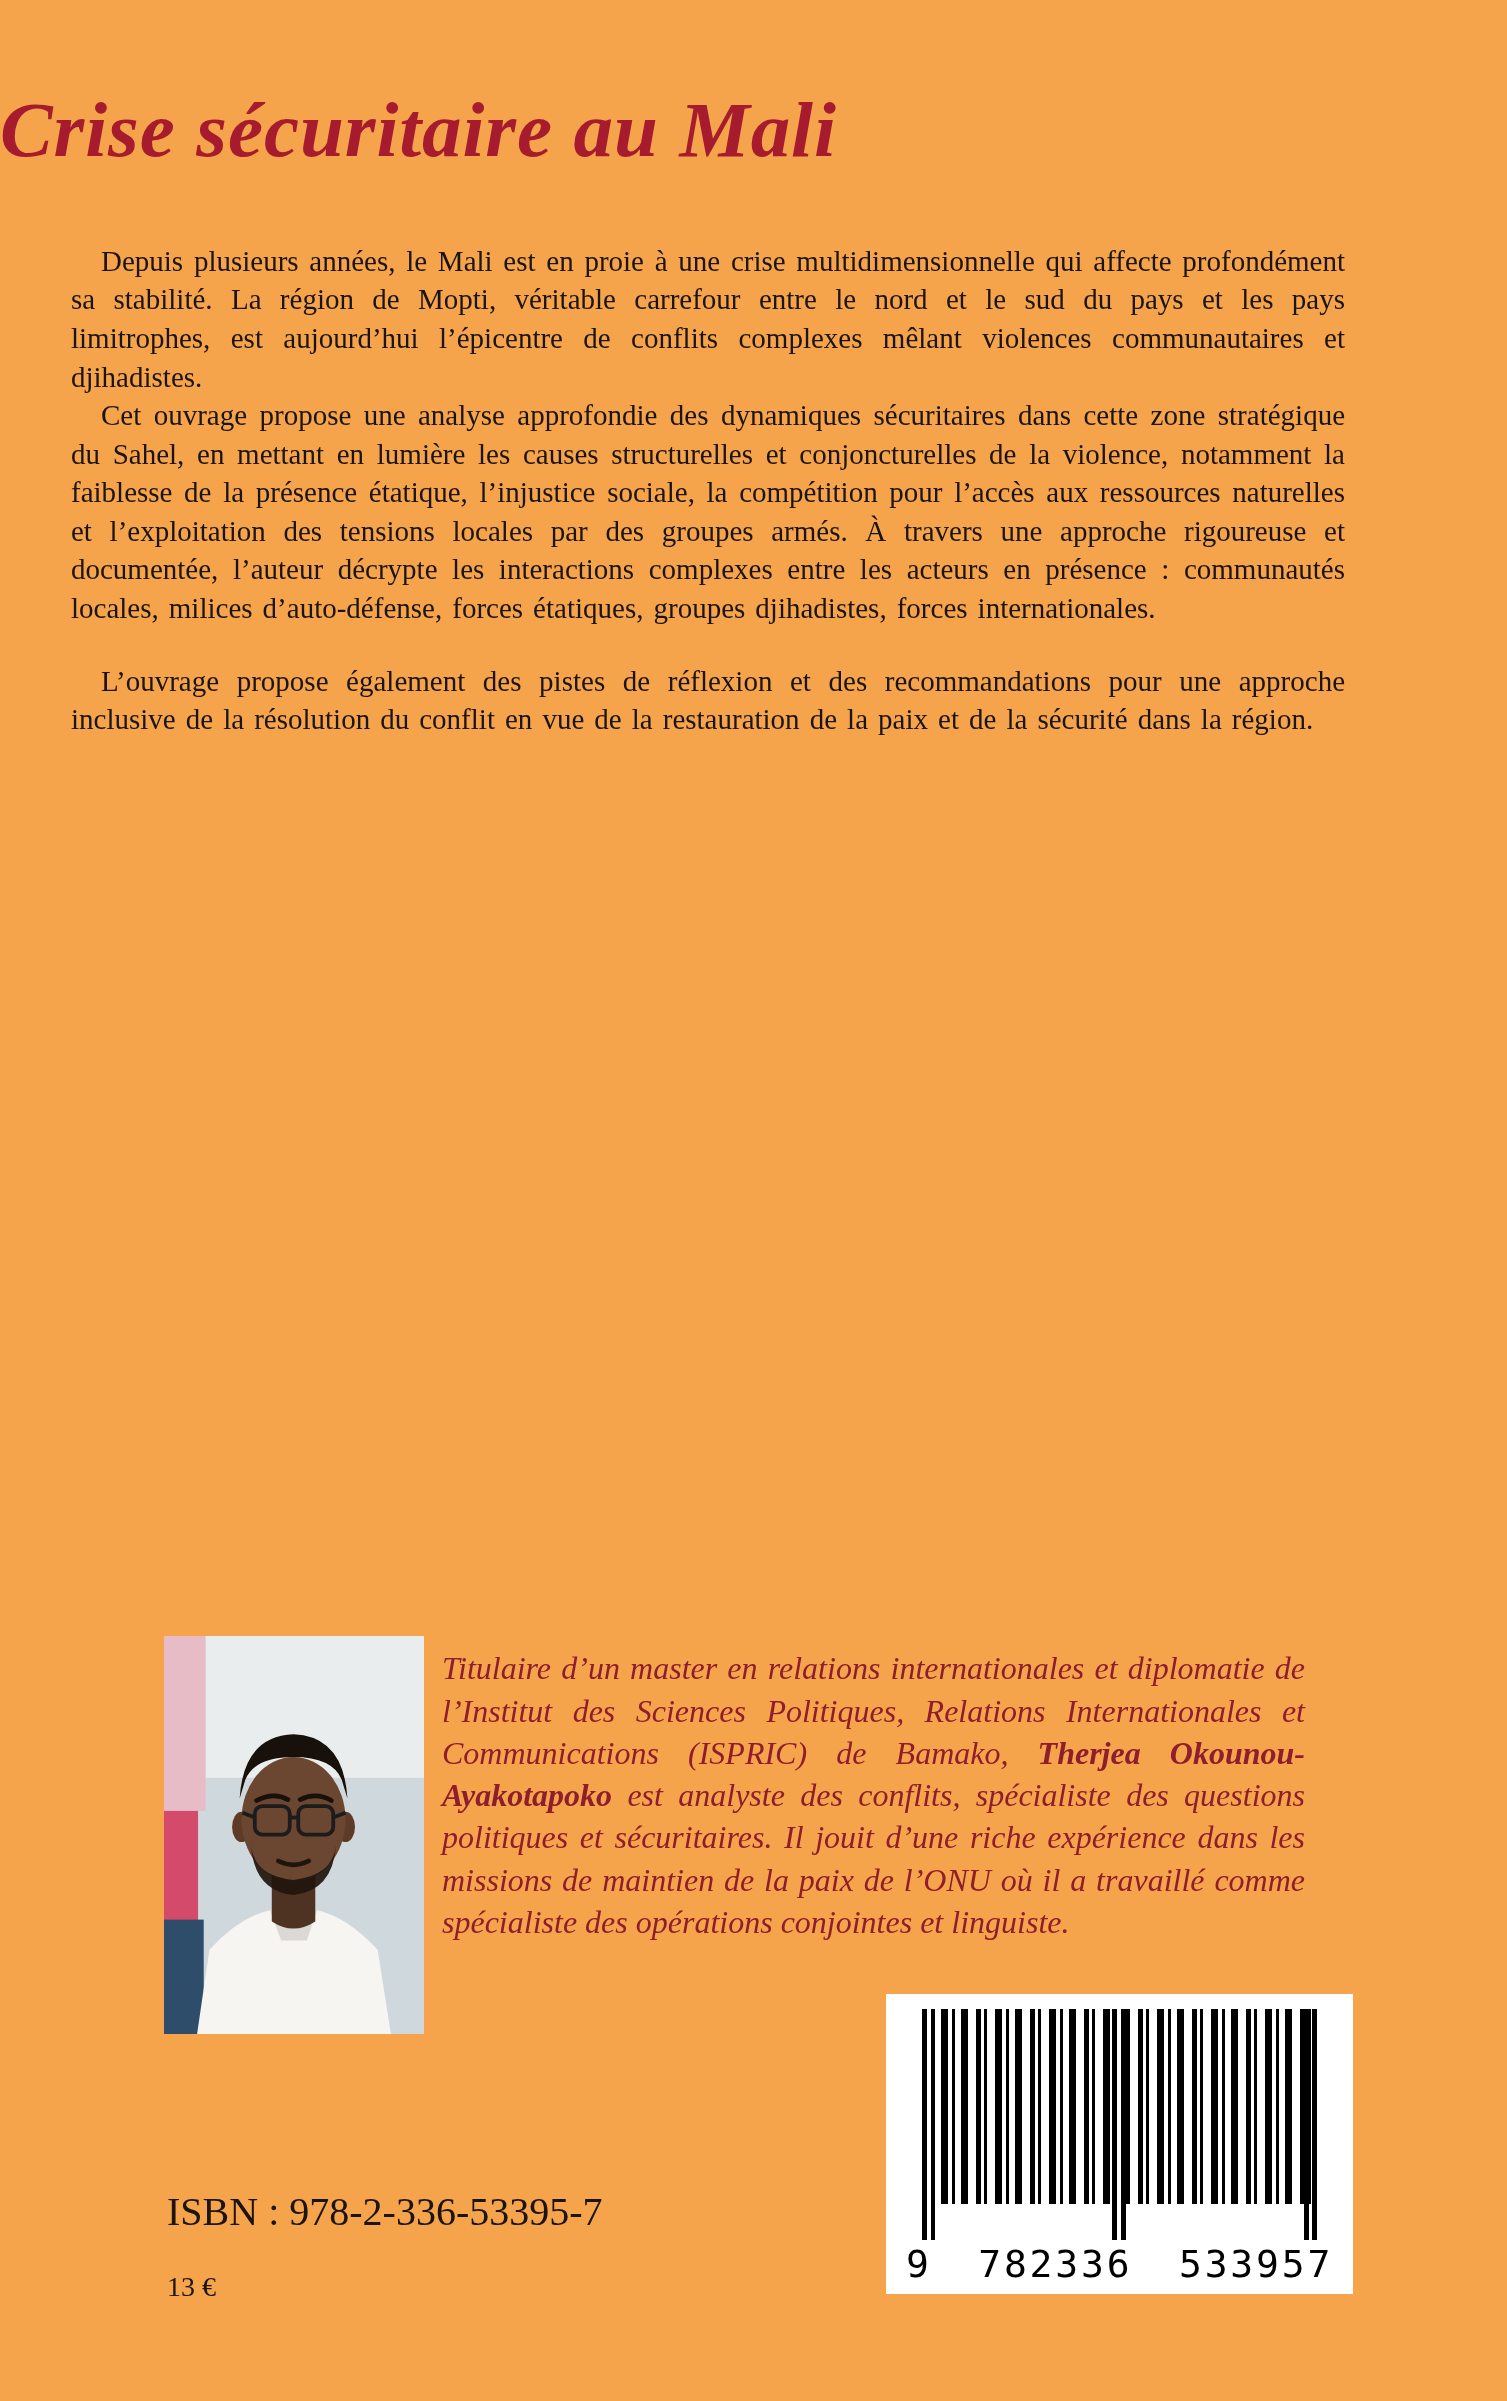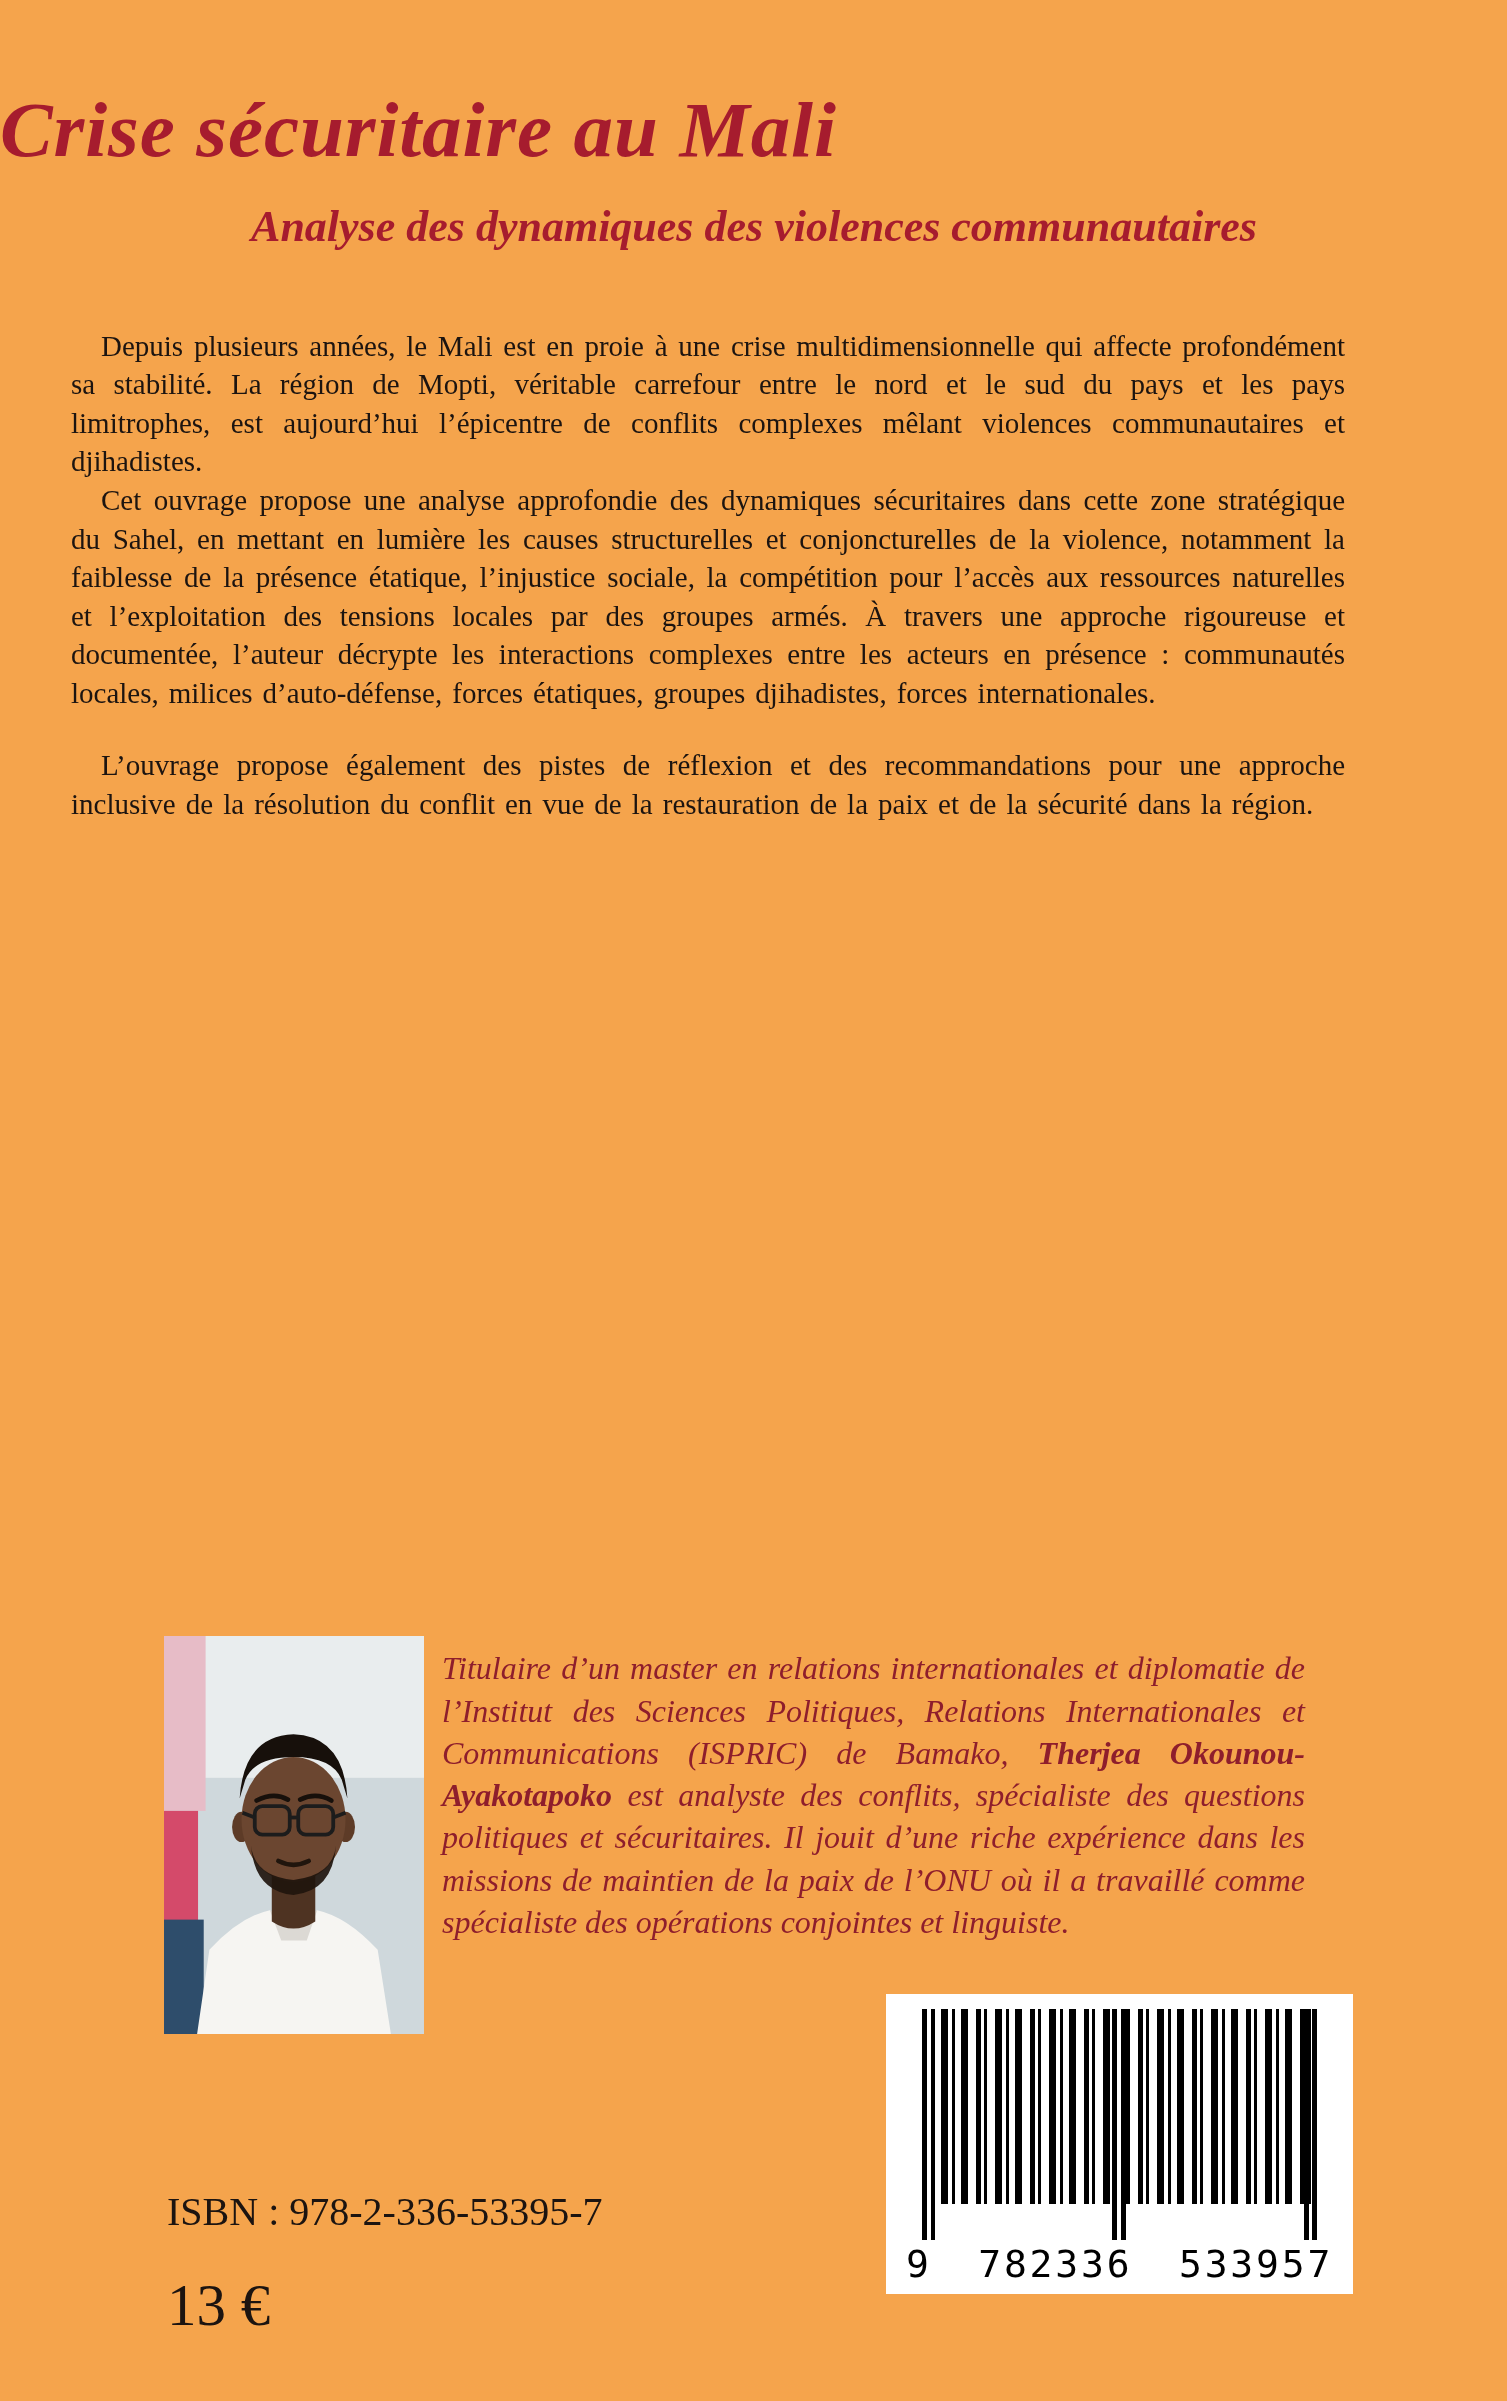--- a/index.html
+++ b/index.html
@@ -86,21 +86,21 @@
     position:absolute;
     left:167px;
     top:2188px;
     font-size:40px;
     color:var(--color-body,#1C1410);
   }
   .price{
     position:absolute;
     left:167px;
     top:2271px;
-    font-size:59px;
+    font-size:28px;
     color:var(--color-body,#1C1410);
   }
   .barcode-box{
     position:absolute;
     left:886px;
     top:1994px;
     width:467px;
     height:300px;
     background:#ffffff;
   }
@@ -138,21 +138,20 @@
   }
 </style>
 </head>
 <body>
 
 <div class="page">
 
   <h1 class="title">Crise sécuritaire au Mali</h1>
 
   <div class="subtitle">
-    <div>Analyse des dynamiques des violences communautaires</div>
   </div>
 
   <div class="synopsis">
     <p class="p1">Depuis plusieurs années, le Mali est en proie à une crise multidimensionnelle qui affecte profondément sa stabilité. La région de Mopti, véritable carrefour entre le nord et le sud du pays et les pays limitrophes, est aujourd’hui l’épicentre de conflits complexes mêlant violences communautaires et djihadistes.</p>
     <p class="p2">Cet ouvrage propose une analyse approfondie des dynamiques sécuritaires dans cette zone stratégique du Sahel, en mettant en lumière les causes structurelles et conjoncturelles de la violence, notamment la faiblesse de la présence étatique, l’injustice sociale, la compétition pour l’accès aux ressources naturelles et l’exploitation des tensions locales par des groupes armés. À travers une approche rigoureuse et documentée, l’auteur décrypte les interactions complexes entre les acteurs en présence : communautés locales, milices d’auto-défense, forces étatiques, groupes djihadistes, forces internationales.</p>
     <p class="p3">L’ouvrage propose également des pistes de réflexion et des recommandations pour une approche inclusive de la résolution du conflit en vue de la restauration de la paix et de la sécurité dans la région.</p>
   </div>
 
   <div class="author-row">
     <div class="photo">

